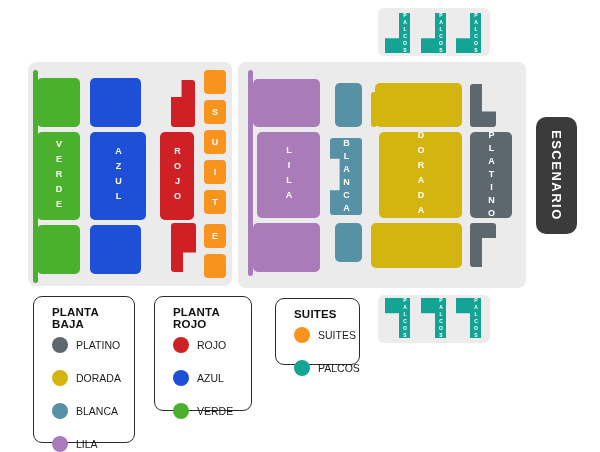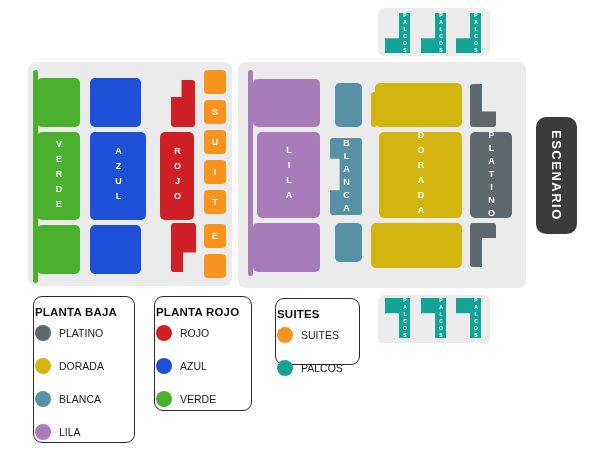--- a/index.html
+++ b/index.html
@@ -51,21 +51,21 @@
                 color:#fff; font-size:5px; font-weight:bold; letter-spacing:1px; line-height:1; }
 
   
   .stage { position:absolute; left:536px; top:117px; width:41px; height:117px;
            background:#3b3b3b; border-radius:10px;
            display:flex; align-items:center; justify-content:center; }
   .stage span { writing-mode:vertical-rl; color:#fff; font-weight:bold; font-size:13px; letter-spacing:1.5px; }
 
   
   .legend { position:absolute; background:#ffffff; border:1.6px solid #2b2b2b; border-radius:9px;
-            padding:9px 8px 0 1px; }
+            padding:9px 8px 0 18px; }
   .legend-baja  { left:33px;  top:296px; width:102px; height:147px; }
   .legend-alta  { left:154px; top:296px; width:98px;  height:115px; }
   .legend-suites{ left:275px; top:298px; width:85px;  height:67px; }
   .legend-title { font-size:11.5px; font-weight:bold; color:#111; letter-spacing:0.2px; }
   .legend-item { display:flex; align-items:center; gap:8px; margin-top:16px; height:17px;
                  font-size:10.5px; color:#1a1a1a; }
   .legend-item.first { margin-top:6px; }
   .dot { width:16px; height:16px; border-radius:50%; flex:0 0 auto; }
 </style>
 </head>

